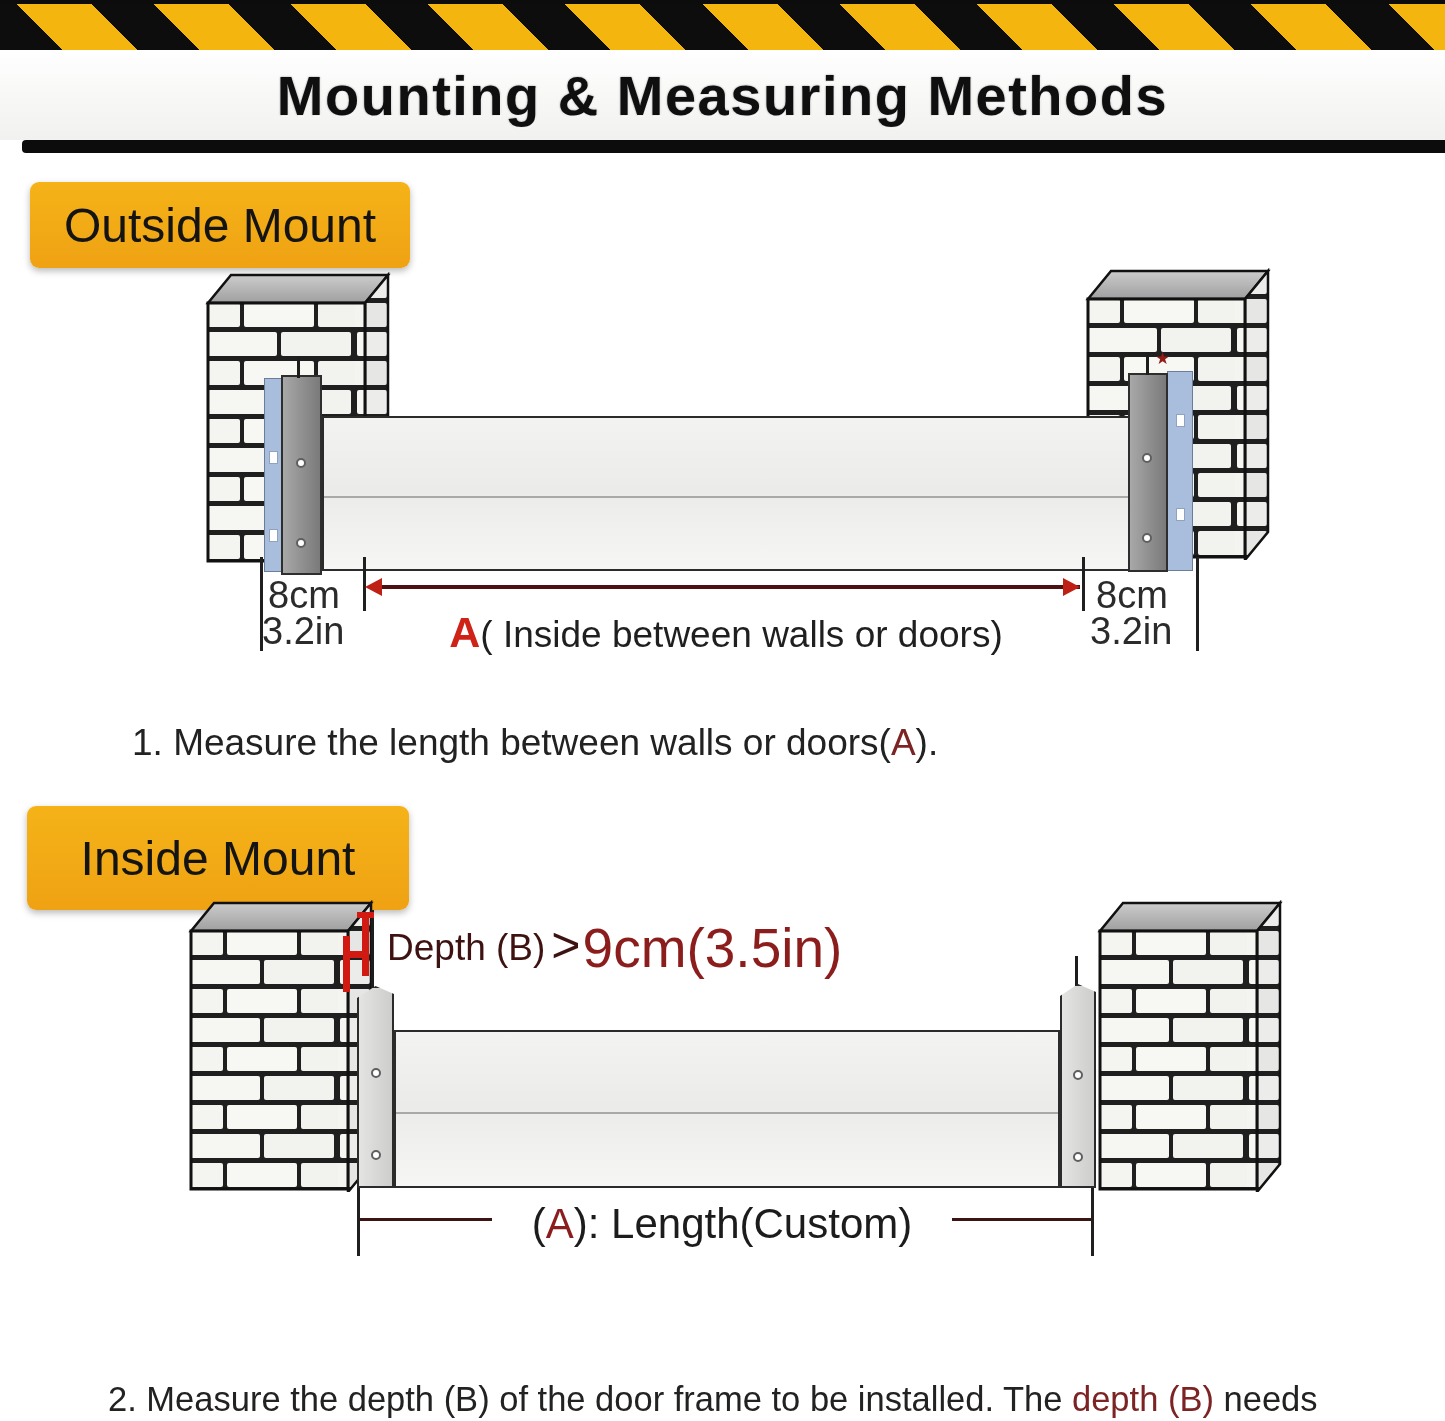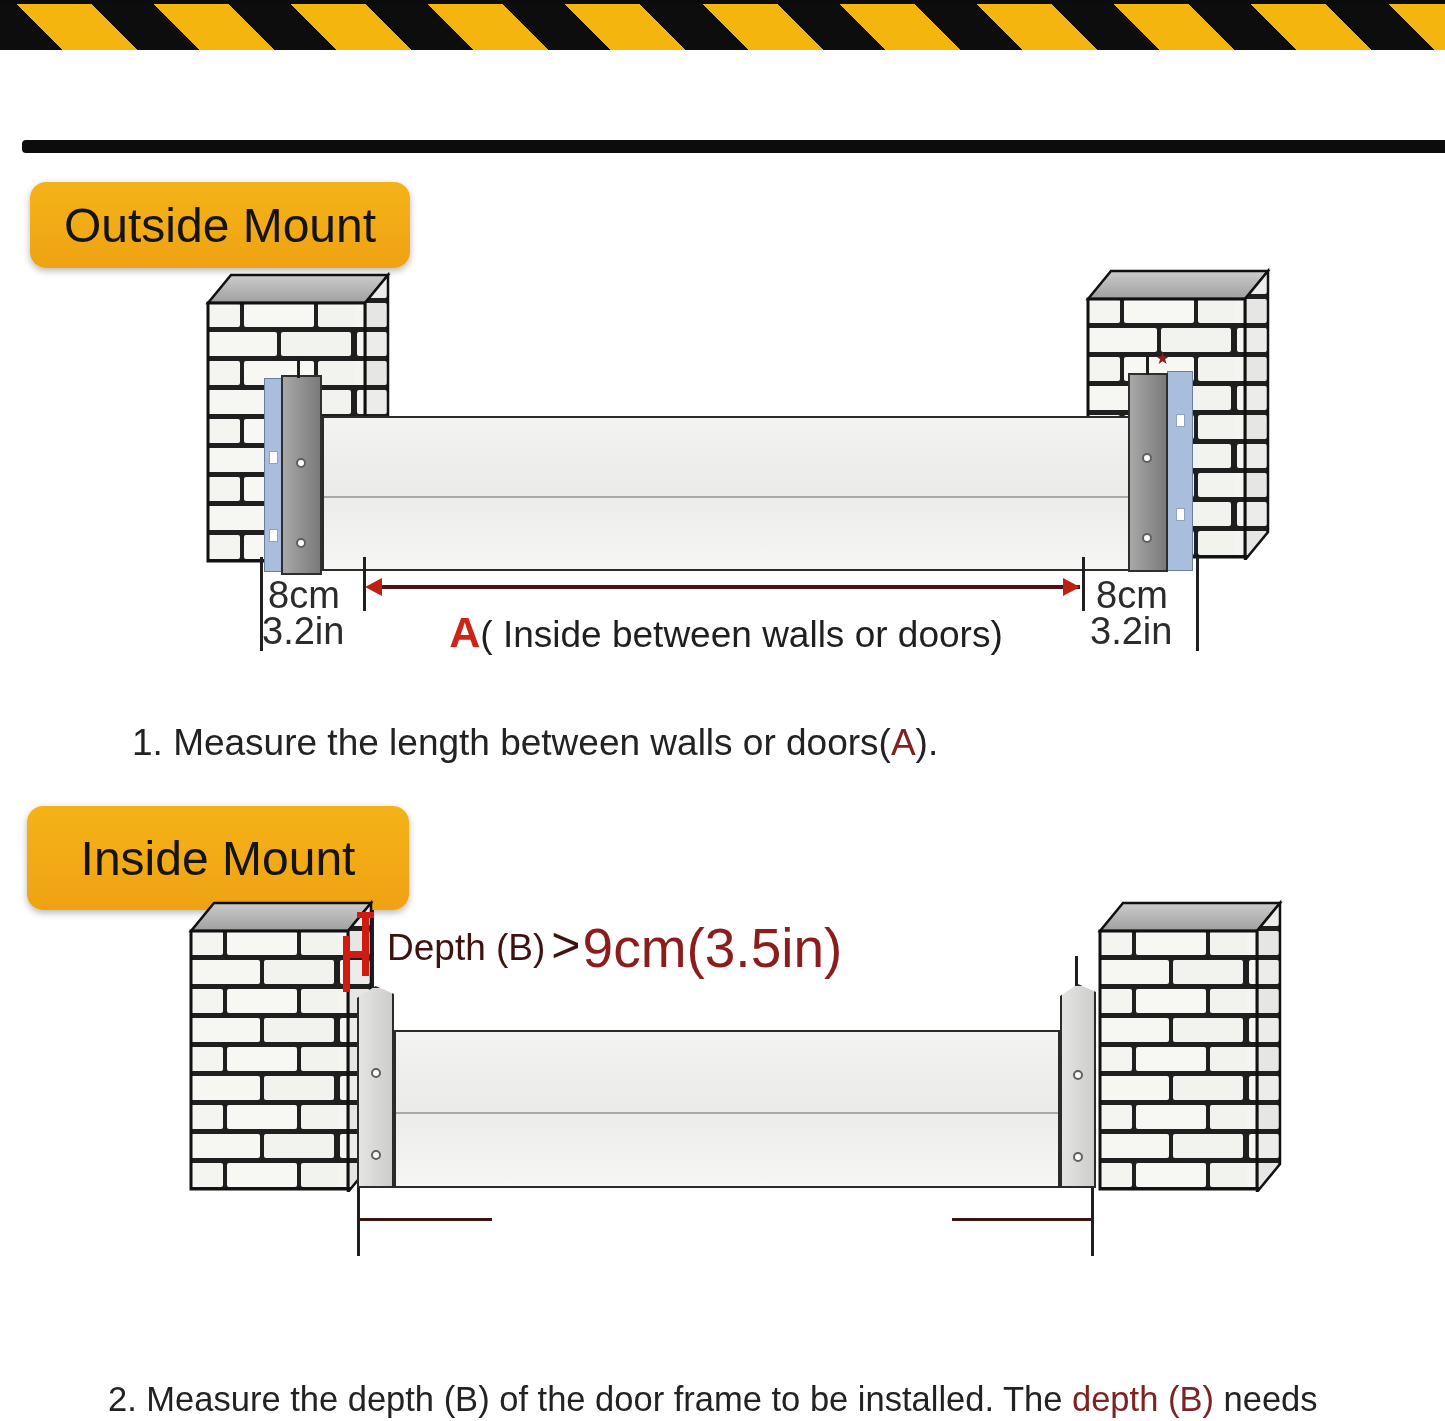--- a/index.html
+++ b/index.html
@@ -11,21 +11,21 @@
   .hdr-topline{left:0;top:0;width:1445px;height:5px;background:#0c0c0c;}
   .stripes{left:0;top:4px;width:1445px;height:46px;
            background:repeating-linear-gradient(45deg,#0d0d0d 0 44px,#f4b60e 44px 97px);}
   .titleband{left:0;top:50px;width:1445px;height:90px;display:flex;align-items:center;justify-content:center;
              background:linear-gradient(180deg,#ffffff,#f1f1ef);}
   .title{font-size:56px;font-weight:700;letter-spacing:1.5px;color:#0f0f0f;
          text-shadow:1px 2px 0 rgba(255,255,255,.55),0 0 2px rgba(0,0,0,.45);}
   .hdr-botline{left:22px;top:140px;width:1423px;height:13px;background:#0c0c0c;border-radius:4px 0 0 4px;}
 
   
-  .badge{display:flex;align-items:center;justify-content:center;border-radius:16px;
+  .badge{display:flex;align-items:center;justify-content:center;border-radius:9px;
          background:linear-gradient(180deg,#f5b318,#efa213);
          box-shadow:0 3px 7px rgba(0,0,0,.28);font-size:48px;color:#141414;}
 
   
   .barrier{background:linear-gradient(180deg,#f3f3f1 0%,#ebebe9 48%,#f6f6f4 100%);
            border:2px solid #2b2b2b;box-sizing:border-box;}
   .plank-divider{position:absolute;left:0;width:100%;height:2px;background:#a9a9a7;}
   .bracket-dark{background:linear-gradient(90deg,#a8a8a8,#7a7a7a);border:2px solid #2e2e2e;box-sizing:border-box;}
   .bracket-light{background:linear-gradient(90deg,#e4e4e2,#cdcdcb);border:2px solid #2b2b2b;box-sizing:border-box;
                  clip-path:polygon(0 12px,50% 0,100% 8px,100% 100%,0 100%);}
@@ -81,20 +81,23 @@
       </pattern>
       <linearGradient id="topg" x1="0" y1="0" x2="0" y2="1">
         <stop offset="0" stop-color="#cccccc"></stop>
           <stop offset="1" stop-color="#9f9f9f"></stop>
       </linearGradient>
     </defs>
   </svg>
 
   <div class="abs hdr-topline"></div>
   <div class="abs stripes"></div>
+  <div class="abs titleband">
+    <div class="title">Mounting &amp; Measuring Methods</div>
+  </div>
   <div class="abs hdr-botline"></div>
 
   <div class="abs badge" style="left:30px;top:182px;width:380px;height:86px;">
     <span>Outside Mount</span>
   </div>
 
   <svg class="abs" style="left:205px;top:272px;" width="190" height="292" viewBox="0 0 190 292">
     <polygon points="3,31 160,31 183,3 26,3" fill="url(#topg)" stroke="#111" stroke-width="2.5"></polygon>
     <polygon points="160,31 183,3 183,264 160,292" fill="url(#brickSide)" stroke="#111" stroke-width="2.5"></polygon>
     <rect x="3" y="31" width="157" height="258" fill="url(#brick)" stroke="#111" stroke-width="3"></rect>
@@ -189,18 +192,21 @@
   <div class="abs rod" style="left:1075px;top:956px;width:3px;height:30px;"></div>
   <div class="abs bracket-light" style="left:1060px;top:984px;width:36px;height:204px;">
     <div class="hole" style="left:11px;top:84px;"></div>
     <div class="hole" style="left:11px;top:166px;"></div>
   </div>
 
   <div class="abs tick" style="left:357px;top:1188px;width:3px;height:68px;"></div>
   <div class="abs tick" style="left:1091px;top:1188px;width:3px;height:68px;"></div>
   <div class="abs dimseg" style="left:360px;top:1218px;width:132px;height:3px;"></div>
   <div class="abs dimseg" style="left:952px;top:1218px;width:139px;height:3px;"></div>
+  <div class="abs dimcenter" style="left:497px;top:1200px;width:450px;">
+    <span>(</span><span class="darkred">A</span><span>): Length(Custom)</span>
+  </div>
 
   <div class="abs step-sm" style="left:108px;top:1340px;margin-top:40px;">
     <span>2. Measure the depth (B) of the door frame to be installed. The </span><span class="maroon">depth (B)</span><span> needs</span>
   </div>
 
 </div>
 
 </body></html>

